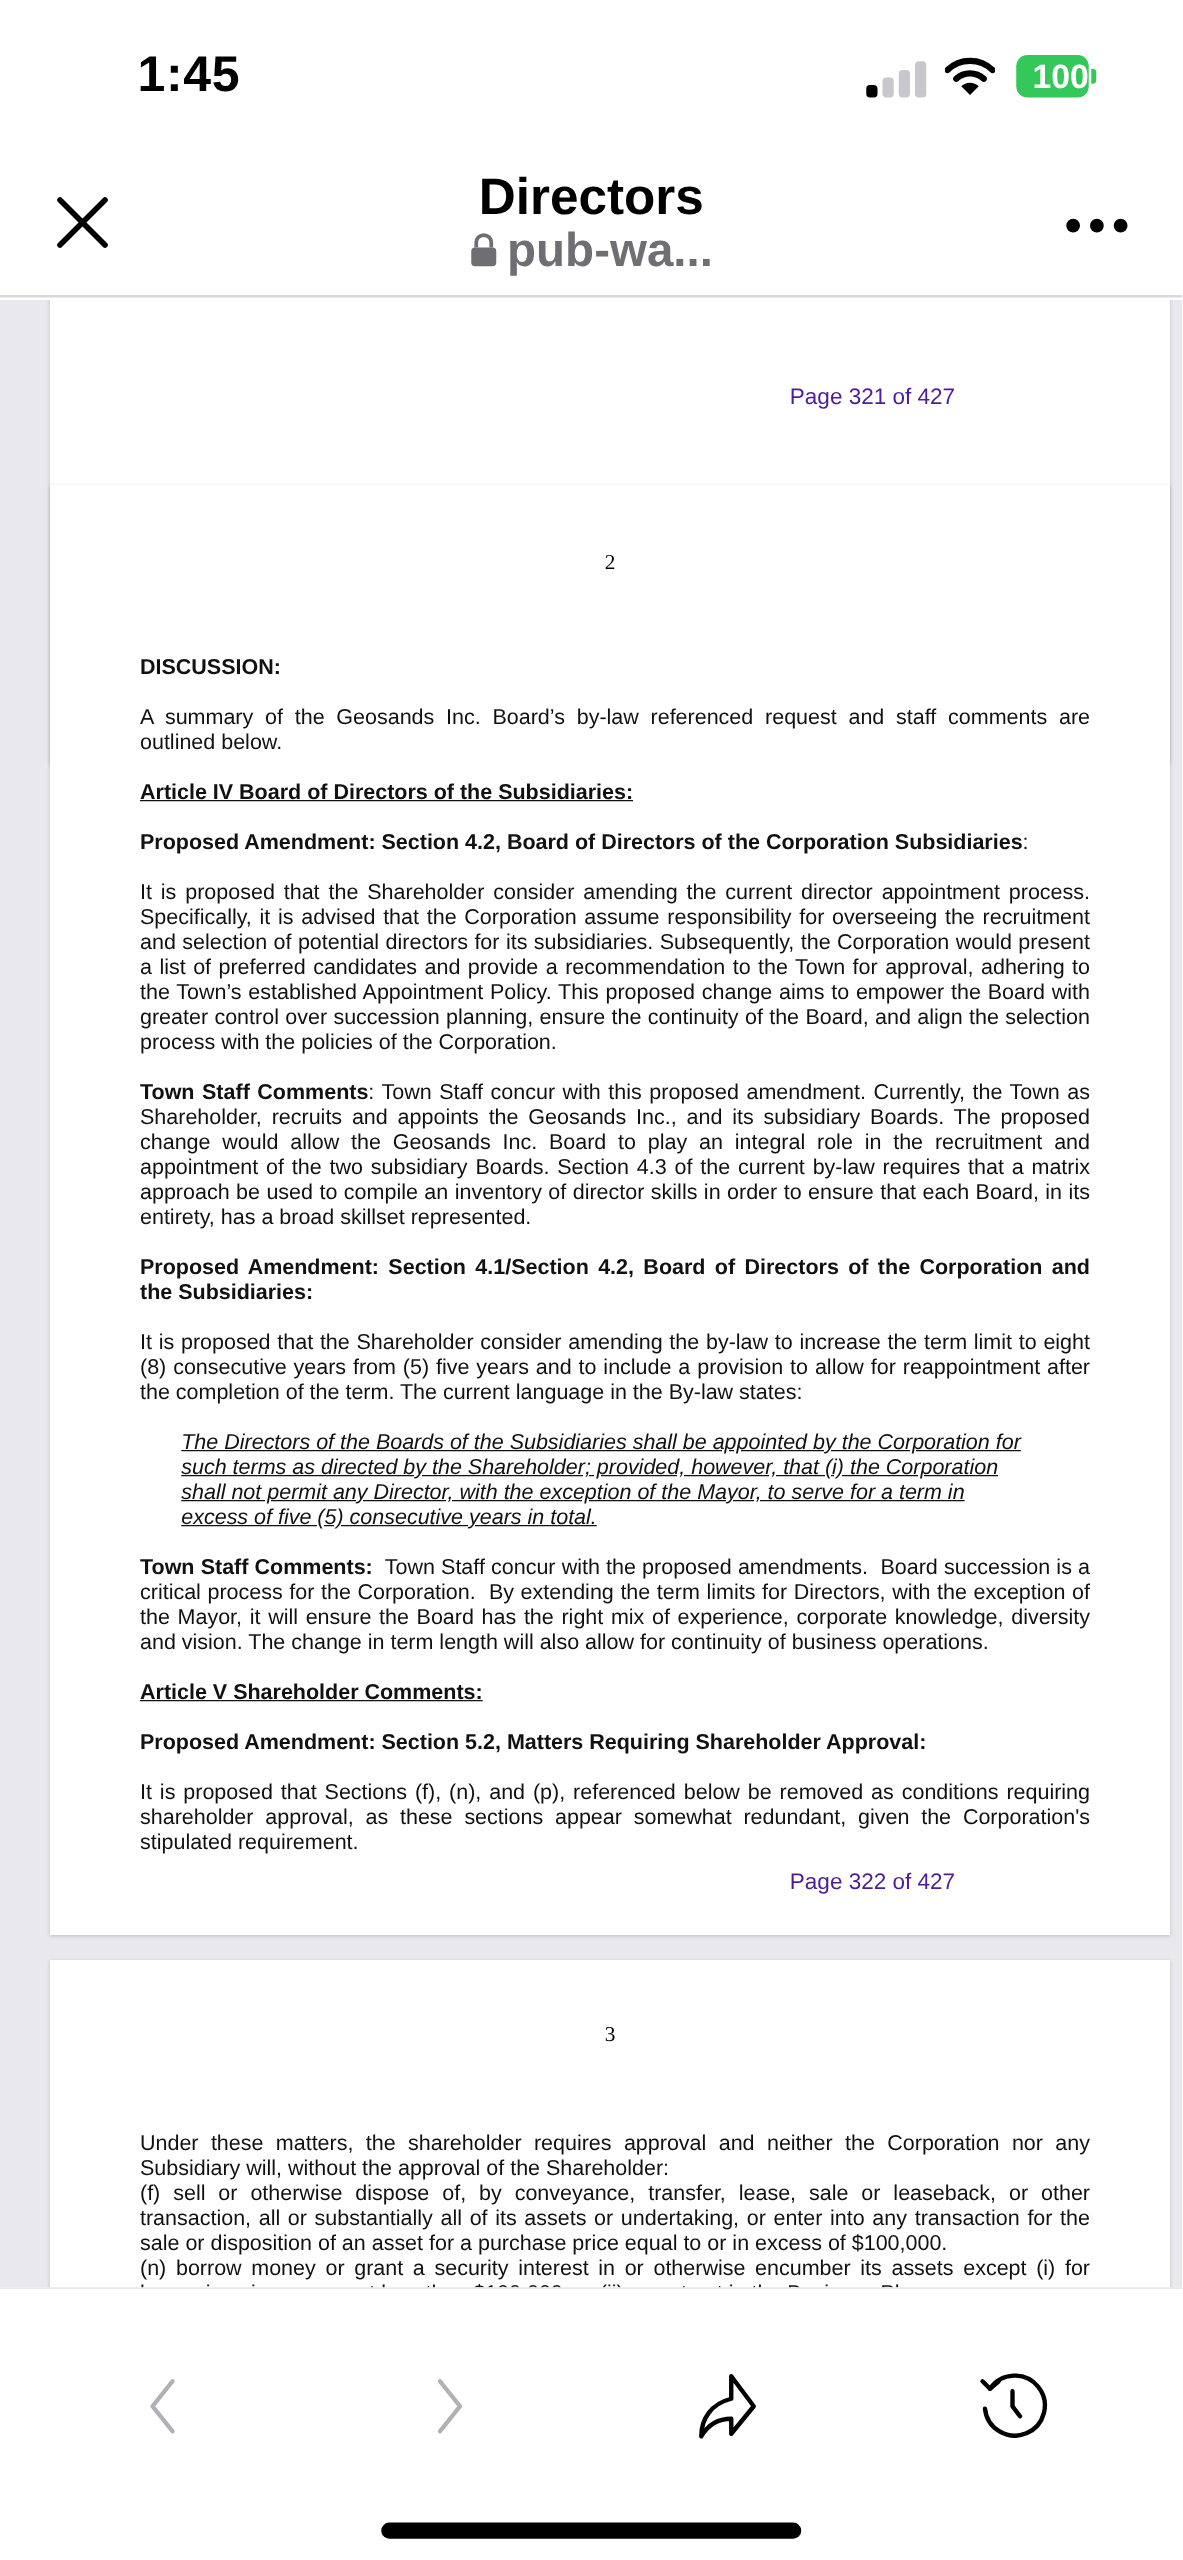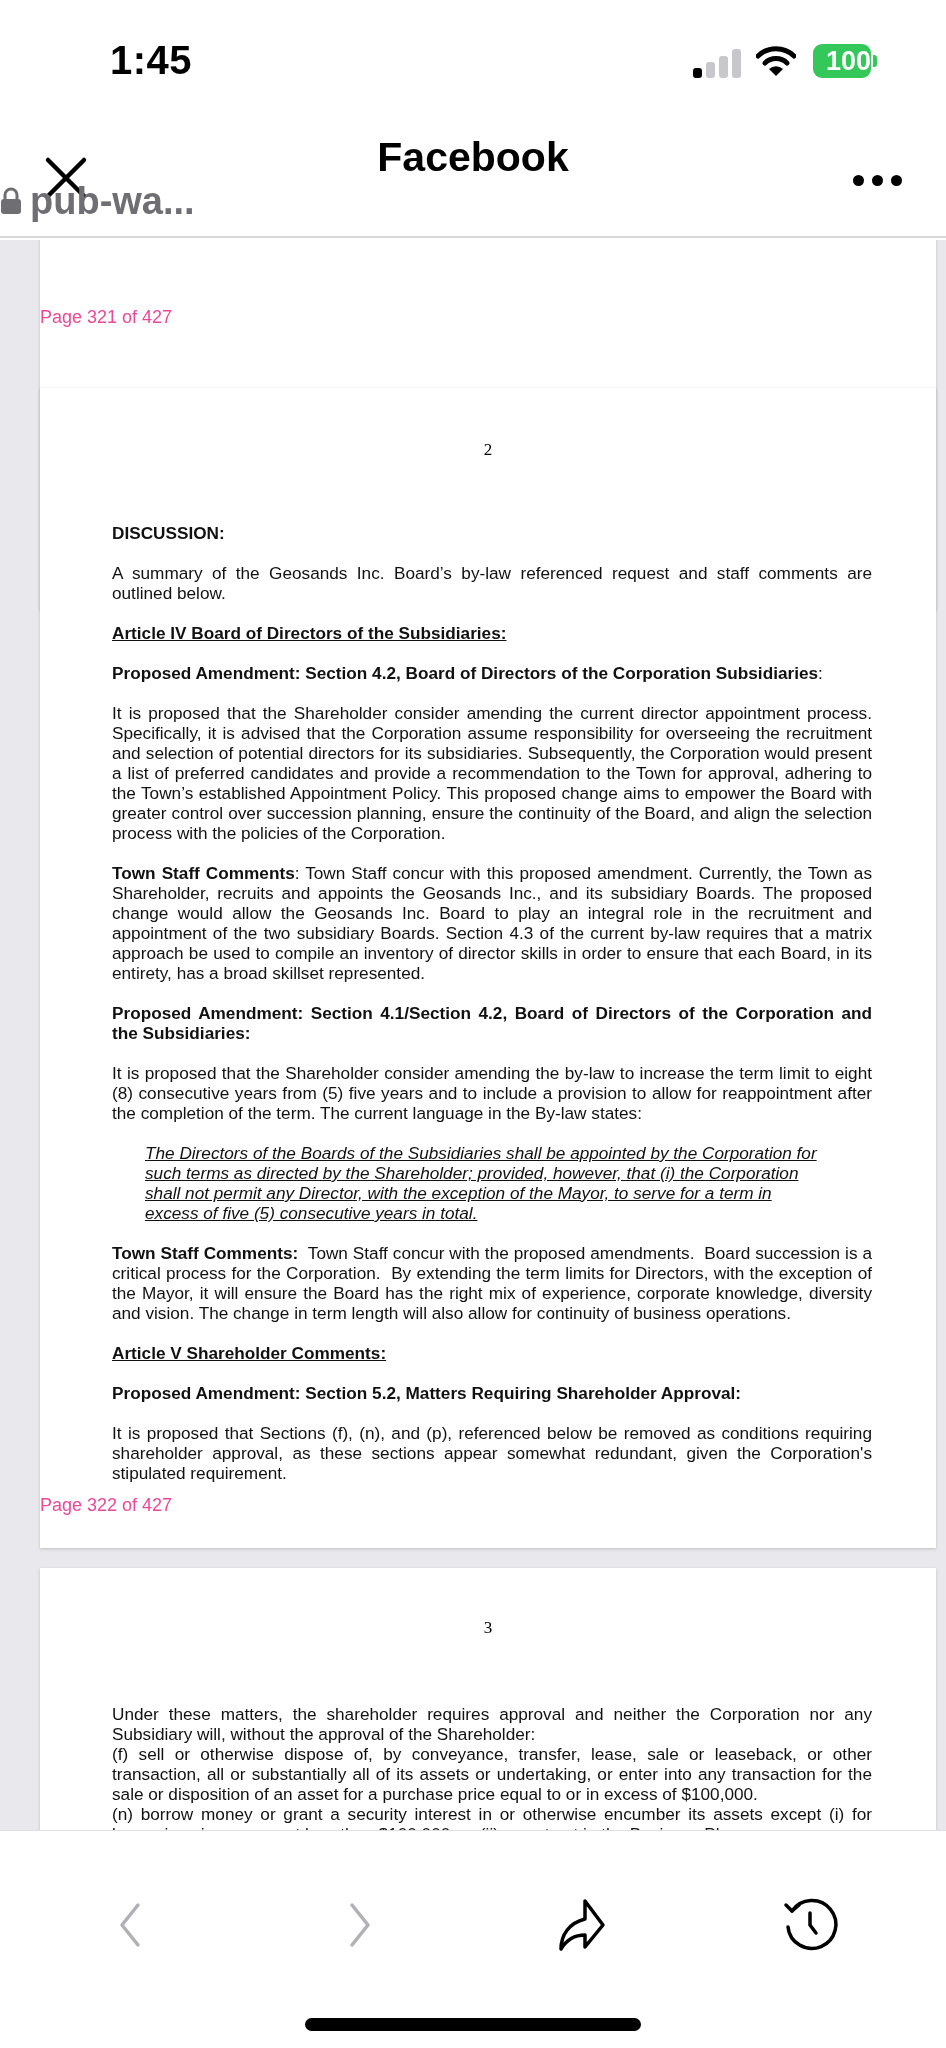--- a/index.html
+++ b/index.html
@@ -16,29 +16,29 @@
   .signal .b3 { left: 26px; height: 22px; }
   .signal .b4 { left: 39px; height: 29px; }
   .wifi { position: absolute; left: 756px; top: 44px; width: 40px; height: 34px; }
   .battery { position: absolute; left: 813px; top: 44px; width: 58px; height: 34px; background: #34c759; border-radius: 9px; color: #fff; font-weight: bold; font-size: 27px; text-align: right; line-height: 34px; }
   .battery-tip { position: absolute; left: 873px; top: 55px; width: 4px; height: 12px; background: #34c759; border-radius: 0 3px 3px 0; }
 
   
   .nav-header { position: absolute; top: 120px; left: 0; width: 946px; height: 118px; background: #fff; border-bottom: 2px solid #d8d8dc; }
   .close-btn { position: absolute; left: 42px; top: 34px; width: 48px; height: 48px; cursor: pointer; }
   .nav-title { position: absolute; left: 0; width: 946px; top: 14px; text-align: center; font-size: 41px; font-weight: bold; }
-  .nav-url { position: absolute; left: 0; width: 946px; top: 60px; text-align: left; font-size: 38px; font-weight: bold; color: #6e6e73; }
+  .nav-url { position: absolute; left: 0; width: 946px; top: 60px; text-align: center; font-size: 38px; font-weight: bold; color: #6e6e73; }
   .nav-url .lock { display: inline-block; vertical-align: middle; margin-right: 8px; margin-top: -6px; }
   .more-btn { position: absolute; left: 853px; top: 50px; width: 50px; height: 20px; cursor: pointer; }
   .more-btn span { position: absolute; top: 5px; width: 11px; height: 11px; border-radius: 50%; background: #000; }
 
   
   .doc-viewer { position: absolute; top: 240px; left: 0; width: 946px; height: 1590px; background: #e8e8ed; overflow: hidden; }
   .page { position: absolute; left: 40px; width: 896px; background: #fff; box-shadow: 0 1px 3px rgba(0,0,0,0.18); }
-  .page-footer { position: absolute; left: 0; width: 724px; text-align: left; font-size: 18px; color: #ec4899; }
+  .page-footer { position: absolute; left: 0; width: 724px; text-align: right; font-size: 18px; color: #4c1d95; }
   .page-num { position: absolute; left: 0; width: 896px; text-align: center; font-family: "Liberation Serif", serif; font-size: 17px; }
   .doc-text { position: absolute; left: 72px; width: 760px; font-size: 17.2px; line-height: 20px; text-align: justify; color: #111; margin-top: 32px; }
   .doc-text p { margin-bottom: 20px; }
   .bold { font-weight: bold; }
   .ul { text-decoration: underline; font-weight: bold; }
   .quote { font-style: italic; text-align: left; padding-left: 33px; padding-right: 50px; text-decoration: underline; }
   .list-block p { margin-bottom: 0; }
 
   
   .toolbar { position: absolute; top: 1830px; left: 0; width: 946px; height: 218px; background: #fff; border-top: 1px solid #e0e0e0; }
@@ -62,21 +62,21 @@
     <path d="M13 25 L20 32 L27 25 A10 10 0 0 0 13 25 Z" fill="#000"></path>
   </svg>
   <div class="battery">100</div>
   <div class="battery-tip"></div>
 </div>
 
 <div class="nav-header">
   <svg class="close-btn" viewBox="0 0 48 48">
     <path d="M6 6 L42 42 M42 6 L6 42" stroke="#000" stroke-width="4.5" stroke-linecap="round"></path>
   </svg>
-  <div class="nav-title">Facebook</div>
+  <div class="nav-title">Directors</div>
   <div class="nav-url">
     <svg class="lock" width="22" height="28" viewBox="0 0 22 28">
       <path d="M5 12 V8 A6 6 0 0 1 17 8 V12" stroke="#6e6e73" stroke-width="3" fill="none"></path>
       <rect x="1" y="12" width="20" height="15" rx="3" fill="#6e6e73"></rect>
     </svg><span>pub-wa...</span>
   </div>
   <div class="more-btn">
     <span style="left:0"></span>
     <span style="left:19px"></span>
     <span style="left:38px"></span>

